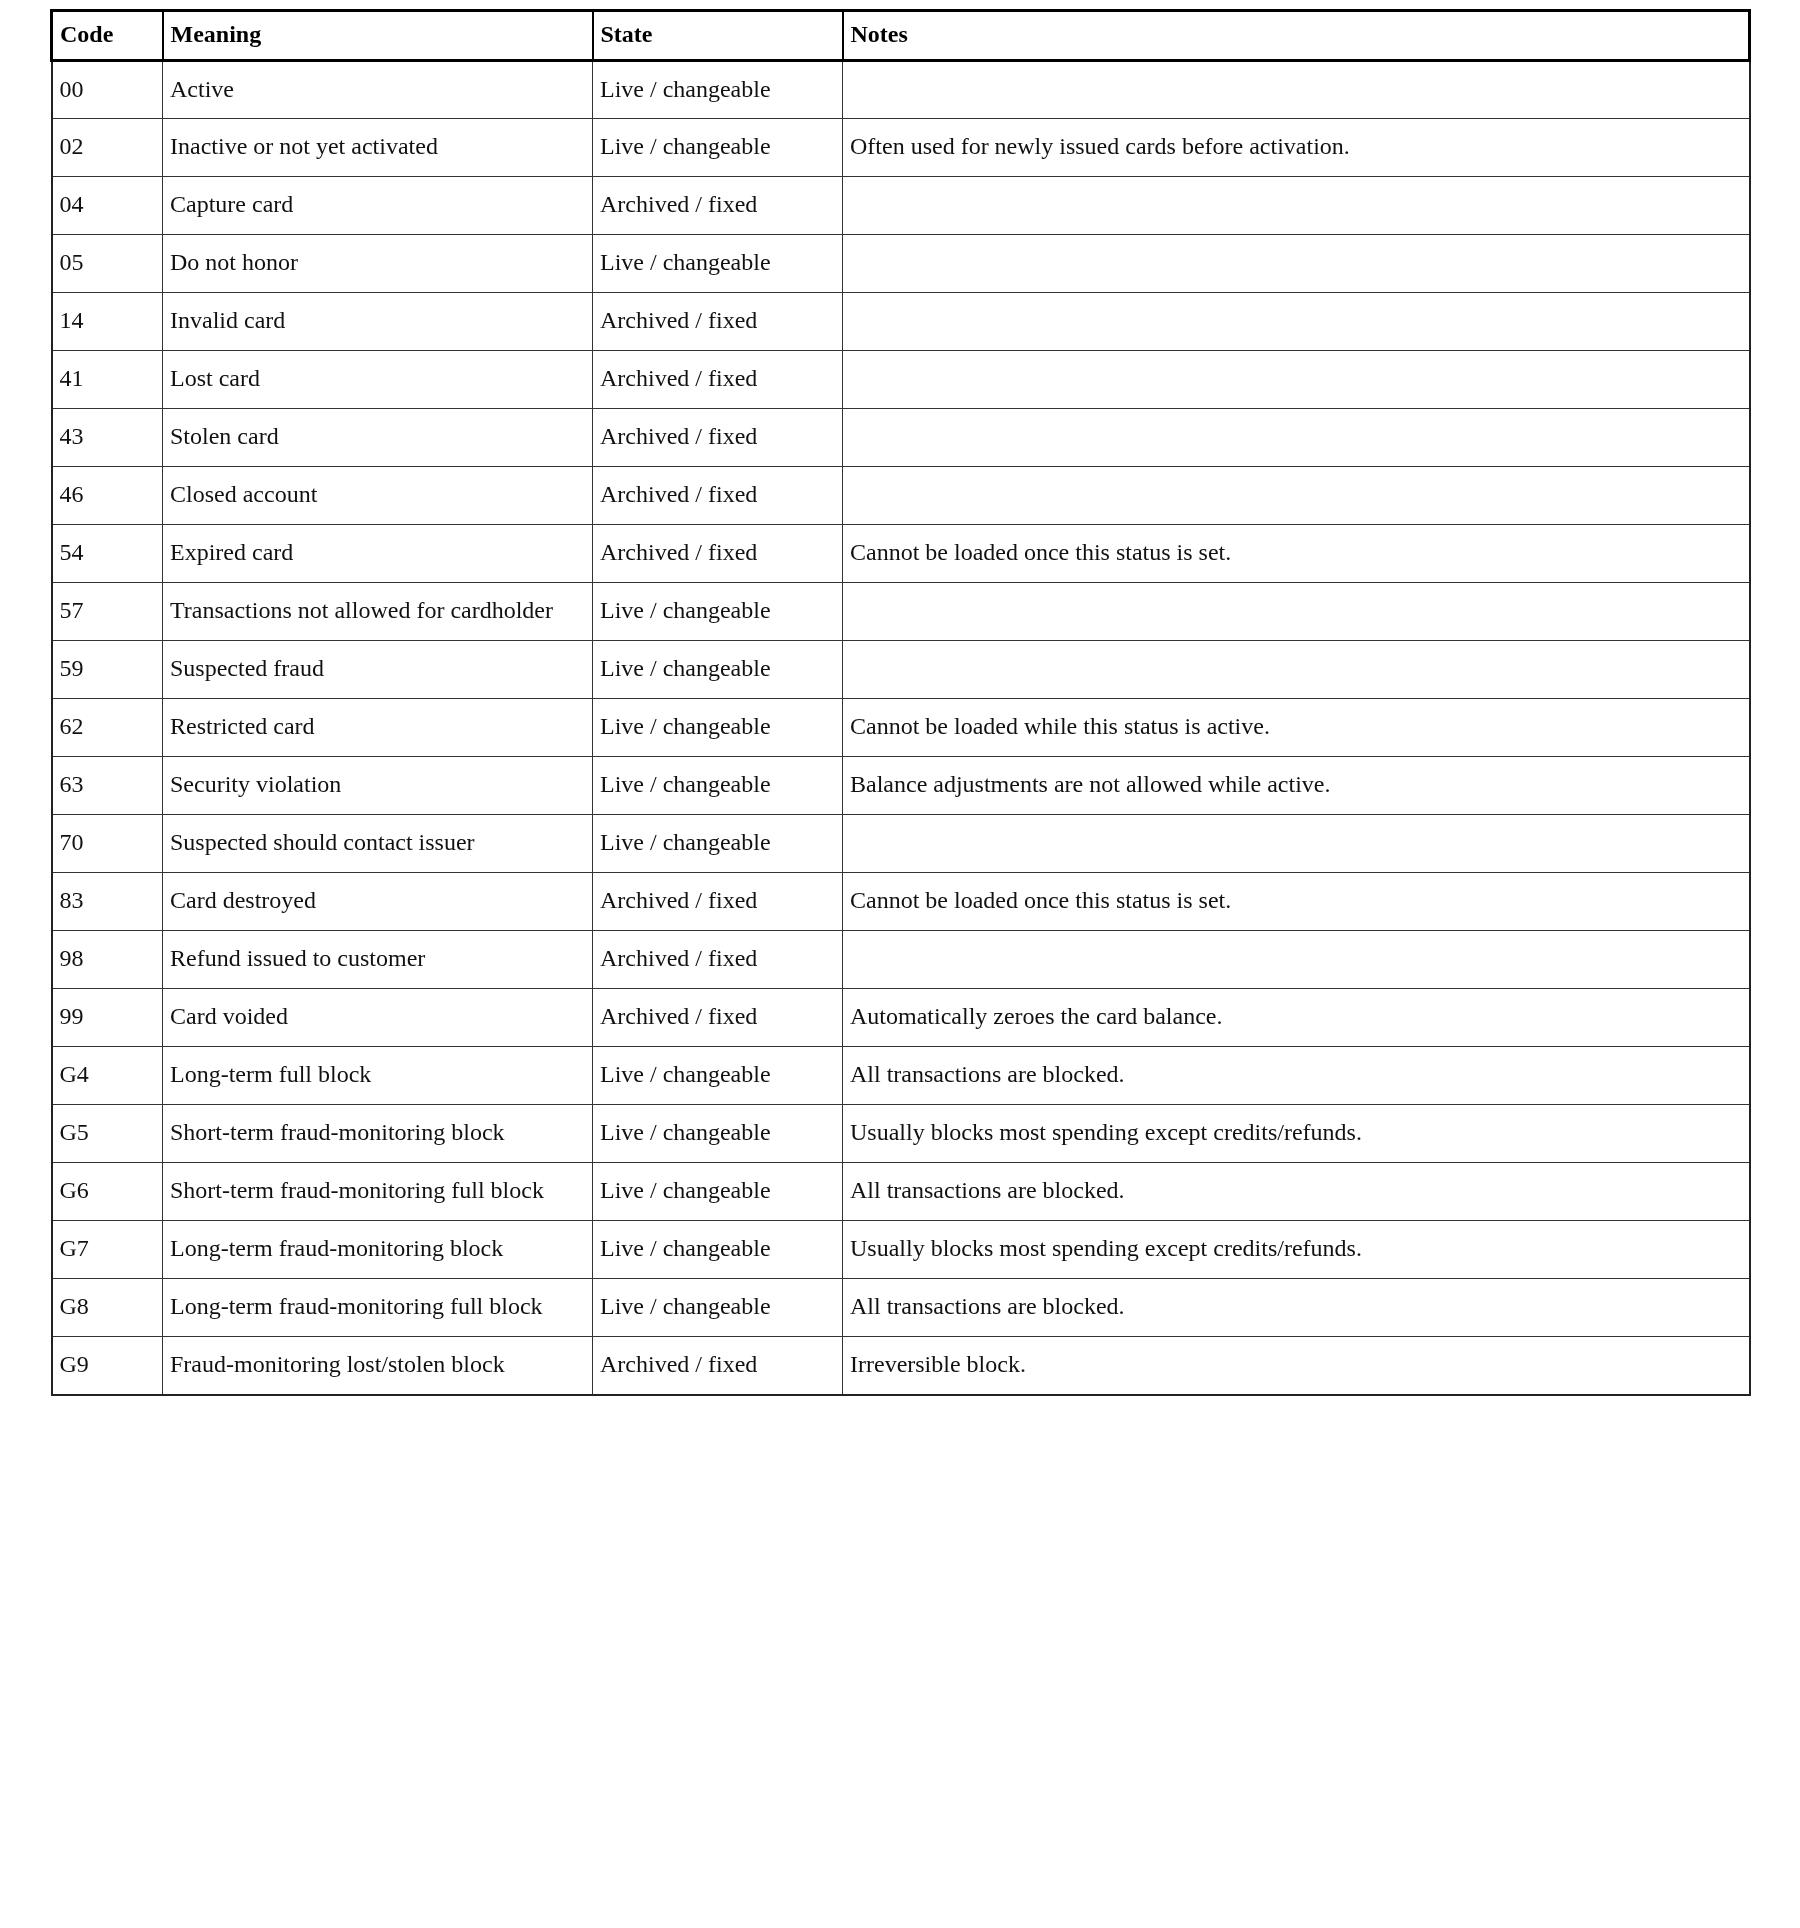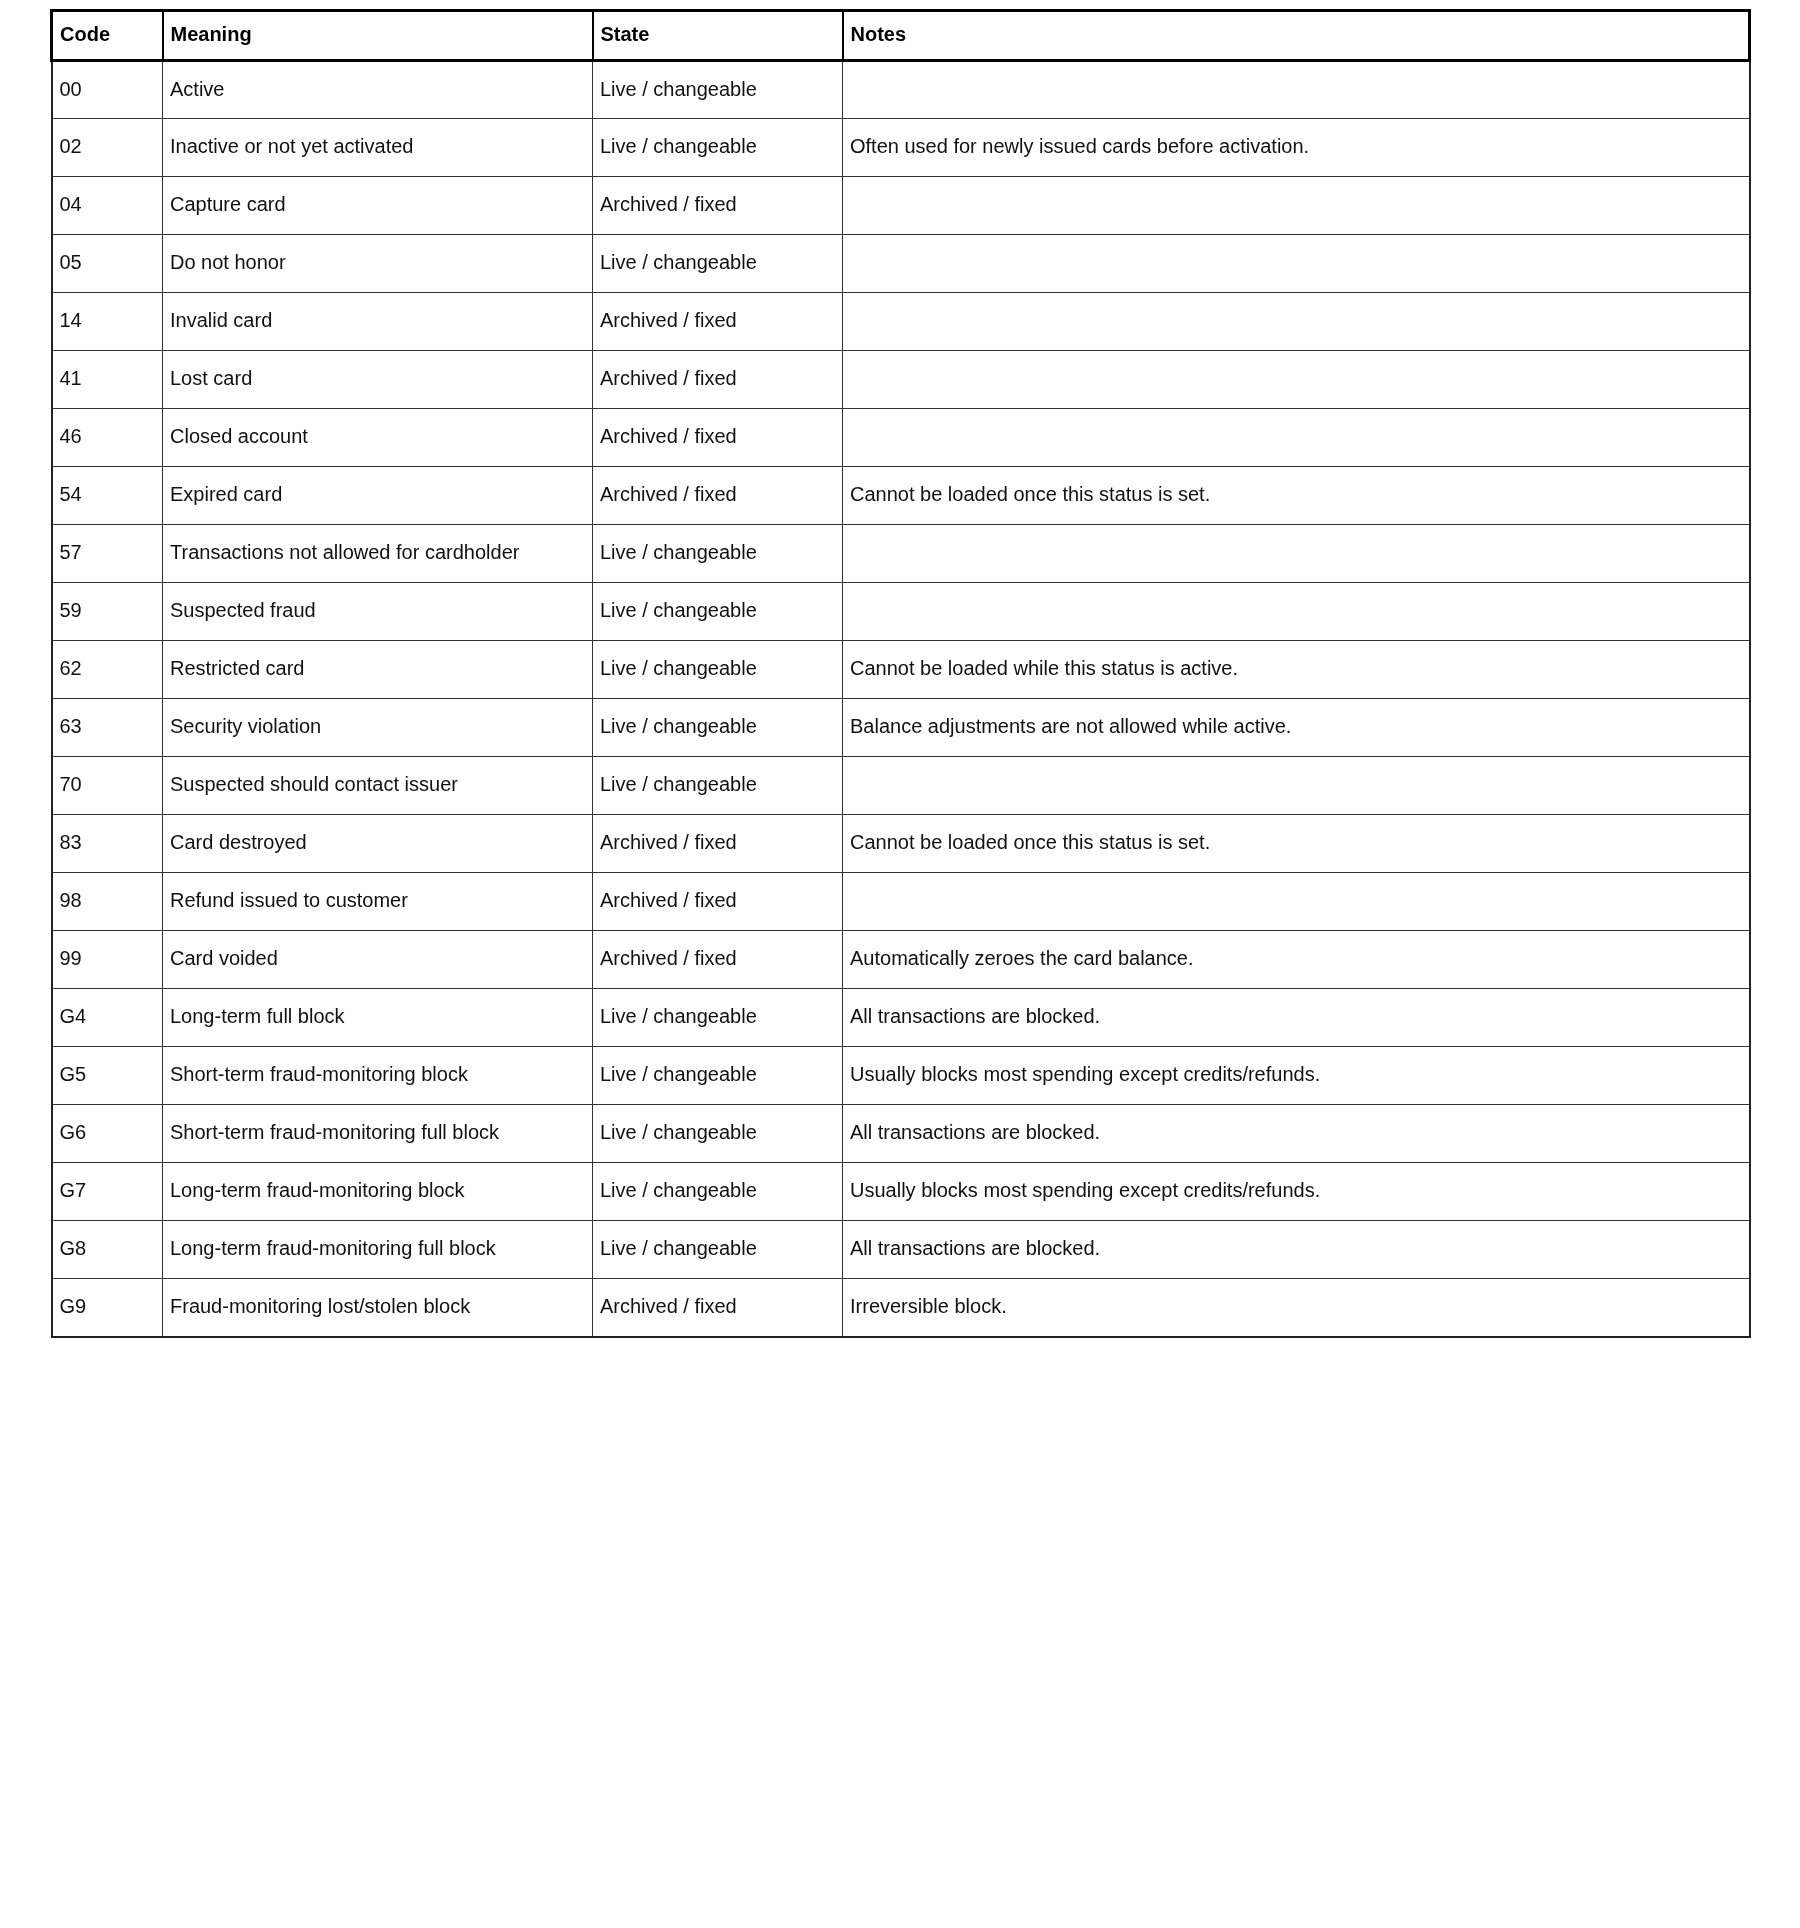--- a/index.html
+++ b/index.html
@@ -3,22 +3,22 @@
   <meta charset="utf-8">
   <style>
     html, body { margin: 0; padding: 0; background: #ffffff; }
     body { width: 1800px; height: 1928px; position: relative; overflow: hidden; }
     table {
       position: absolute;
       left: 50px;
       top: 9px;
       width: 1701px;
       border-collapse: collapse;
-      font-family: Liberation Sans, sans-serif;
-      font-size: 20px;
+      font-family: Liberation Serif, serif;
+      font-size: 24px;
       color: #111111;
       table-layout: fixed;
     }
     col.c1 { width: 111px; }
     col.c2 { width: 430px; }
     col.c3 { width: 250px; }
     col.c4 { width: auto; }
     th, td {
       border: 1.5px solid #333333;
       text-align: left;
@@ -88,20 +88,26 @@
         <td>Archived / fixed</td>
         <td></td>
       </tr>
       <tr>
         <td>41</td>
         <td>Lost card</td>
         <td>Archived / fixed</td>
         <td></td>
       </tr>
       <tr>
+        <td>43</td>
+        <td>Stolen card</td>
+        <td>Archived / fixed</td>
+        <td></td>
+      </tr>
+      <tr>
         <td>46</td>
         <td>Closed account</td>
         <td>Archived / fixed</td>
         <td></td>
       </tr>
       <tr>
         <td>54</td>
         <td>Expired card</td>
         <td>Archived / fixed</td>
         <td>Cannot be loaded once this status is set.</td>

